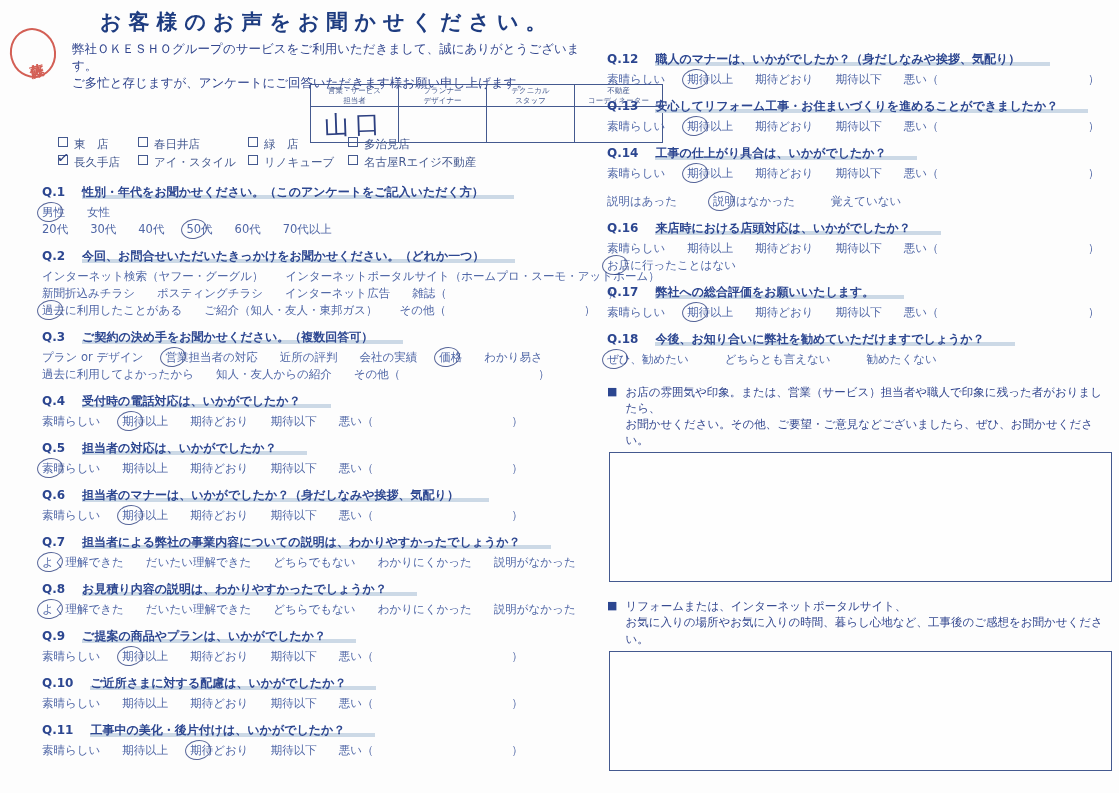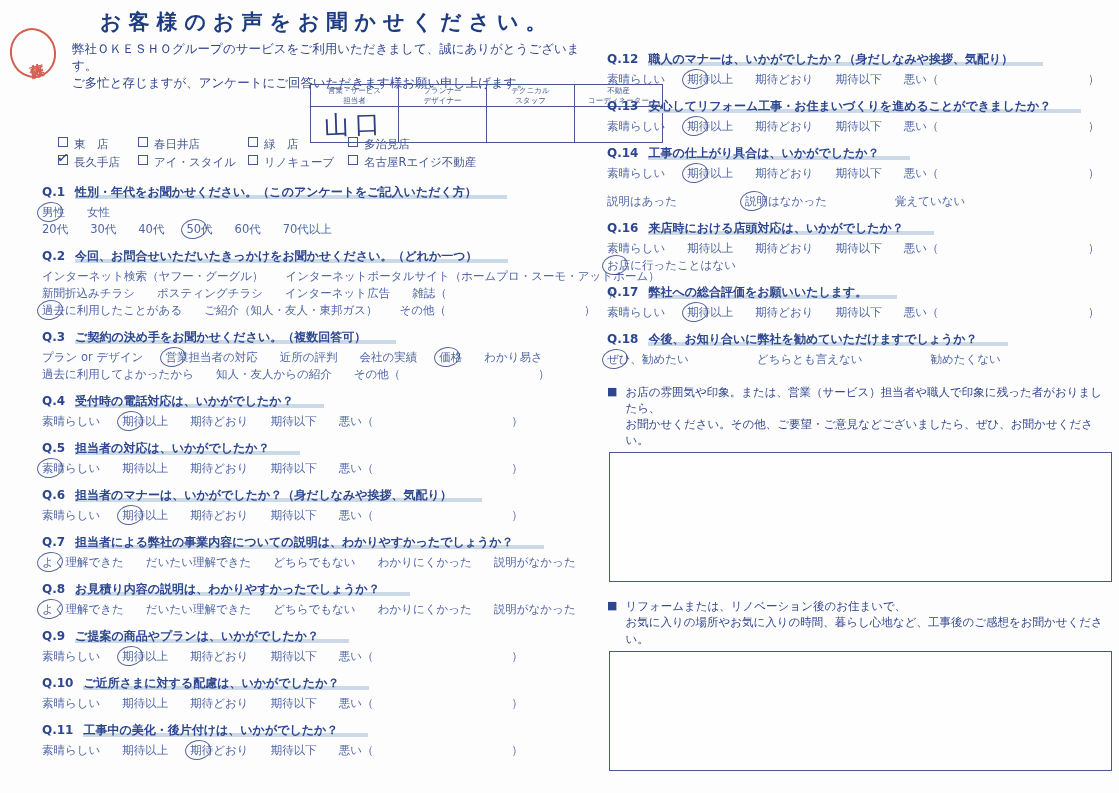--- a/index.html
+++ b/index.html
@@ -25,25 +25,25 @@
   .store { display:flex; gap:6px; font-size:11.5px; color:#44598f; white-space:nowrap; position:relative; }
   .cbox { width:10px; height:10px; border:1.3px solid #44598f; display:inline-block; position:relative; flex:none; }
   .cbox .check { position:absolute; left:-2px; top:-7px; font-size:15px; color:#2c3f80; transform:rotate(8deg); }
 
   
   #left-col  { position:absolute; left:42px;  top:185px; width:540px; }
   #right-col { position:absolute; left:607px; top:52px;  width:505px; }
 
   .q { margin-bottom:11px; }
   .q-head { line-height:15px; margin-bottom:4px; font-size:12px; font-weight:bold; color:#2c4690; white-space:nowrap; }
-  .q-num { margin-right:10px; }
+  .q-num { margin-right:17px; }
   .q-title span { background:linear-gradient(to top,#ccd9e6 0 26%,transparent 26%); padding-right:30px; }
   .opt-row { display:flex; align-items:flex-end; line-height:17px; font-size:11.5px; color:#4f66a6; white-space:nowrap; gap:22px; }
   .opt { position:relative; }
-  .opt.pregap { margin-left:46px; }
+  .opt.pregap { margin-left:14px; }
   .opt.circled::before { content:""; position:absolute; left:-5px; top:-2px; width:24px; height:18px;
        border:1.6px solid rgba(44,63,128,.8); border-radius:50%; transform:rotate(-10deg); }
 
   
   .comment { margin-top:16px; }
   .c-head { font-size:11.5px; color:#33478f; line-height:1.4; display:flex; gap:8px; }
   .c-head .sq { color:#2c4690; font-size:11px; flex:none; }
   .c-box { border:1.5px solid #44598f; height:130px; margin-top:4px; margin-left:2px; background:#fefefe; }
   #comment-2 .c-box { height:120px; }
 </style>
@@ -333,21 +333,21 @@
           <span>お聞かせください。その他、ご要望・ご意見などございましたら、ぜひ、お聞かせください。</span>
         </span>
       </div>
       <div class="c-box"></div>
     </div>
 
     <div class="comment" id="comment-2">
       <div class="c-head">
         <span class="sq">■</span>
         <span>
-          <span>リフォームまたは、リノベーション後のお住まいで、</span><br>
+          <span>リフォームまたは、インターネットポータルサイト、</span><br>
           <span>お気に入りの場所やお気に入りの時間、暮らし心地など、工事後のご感想をお聞かせください。</span>
         </span>
       </div>
       <div class="c-box"></div>
     </div>
 
   </div>
 
 </div>
 

